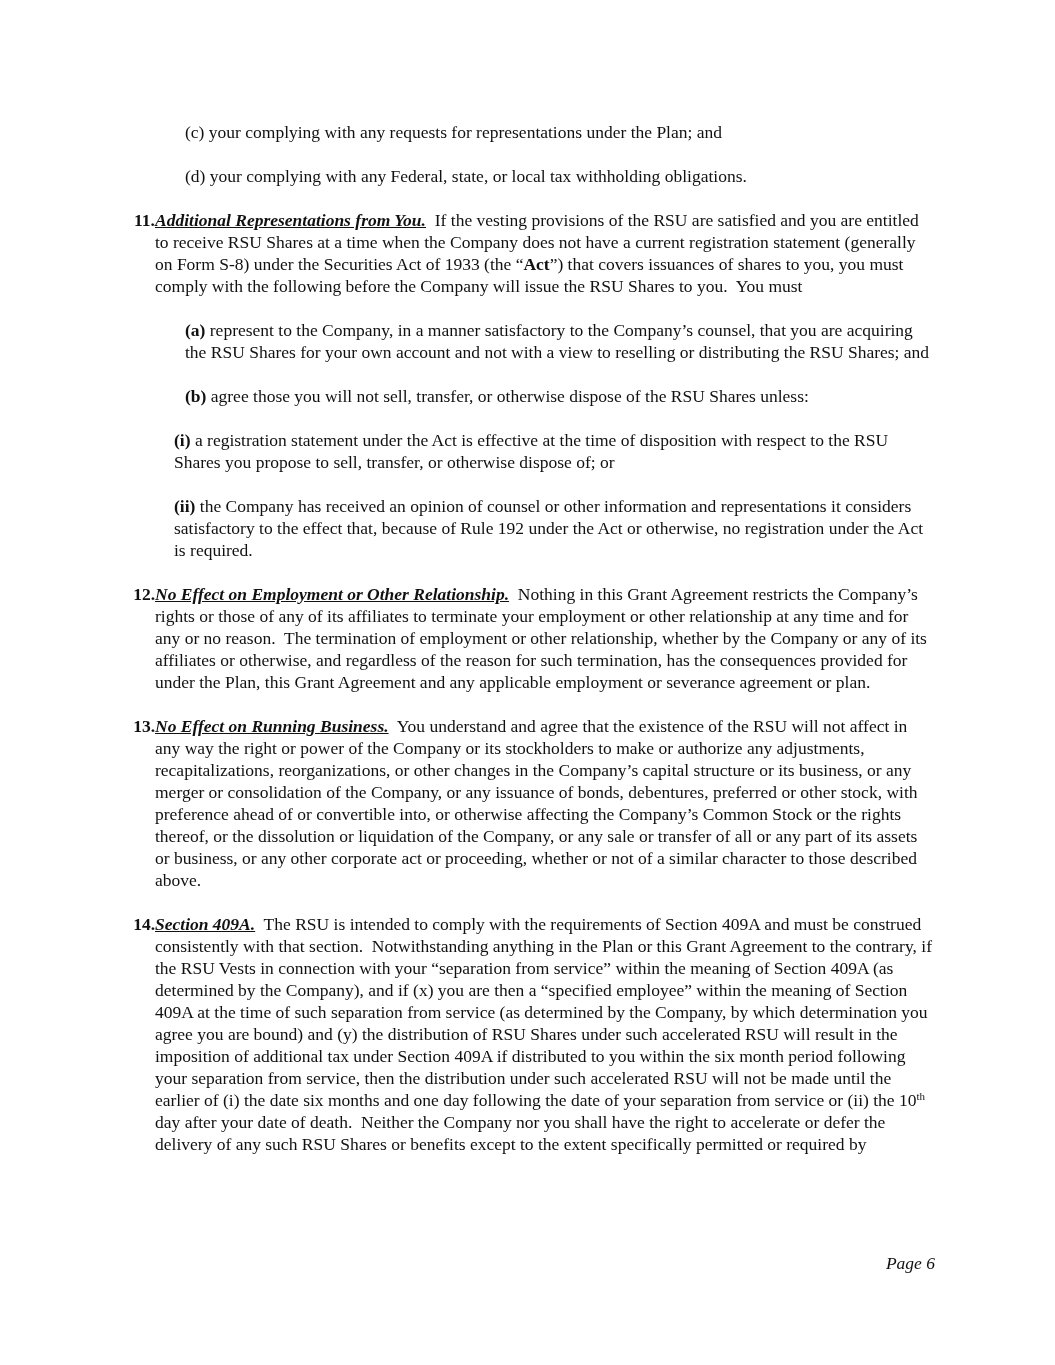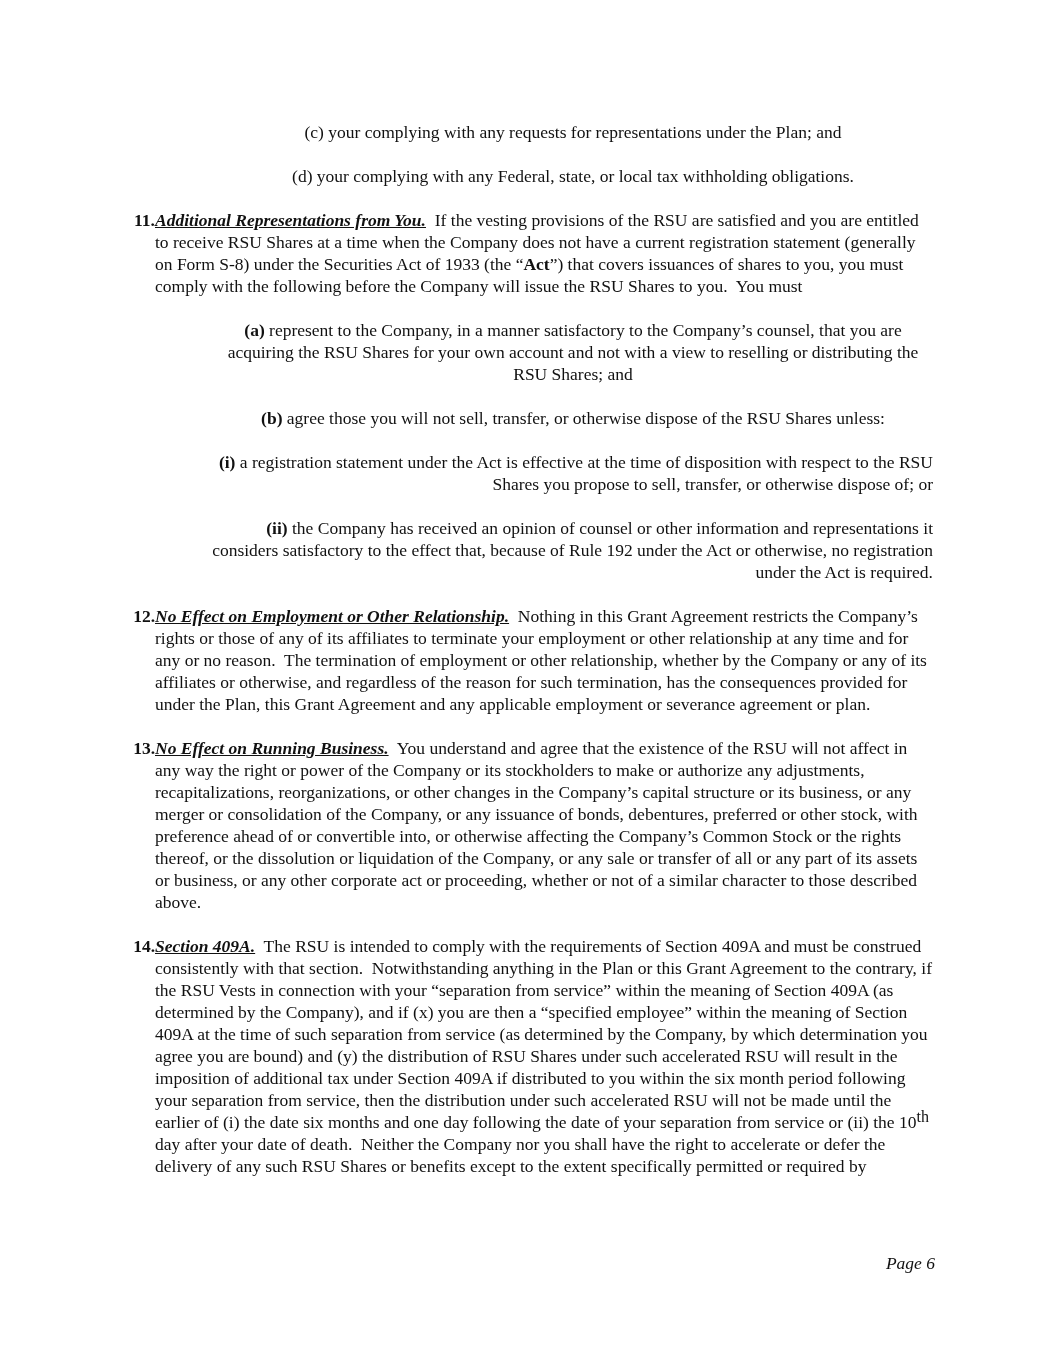--- a/index.html
+++ b/index.html
@@ -17,43 +17,43 @@
   .content {
     position: absolute;
     left: 123px;
     top: 121px;
     width: 810px;
   }
   .para {
     margin: 0 0 22px 0;
     white-space: pre-wrap;
   }
-  .indent-1 { margin-left: 90px; text-align: center; }
-  .indent-2 { margin-left: 82px; text-align: right; }
+  .indent-1 { margin-left: 62px; }
+  .indent-2 { margin-left: 51px; }
   .hang {
     padding-left: 32px;
     text-indent: -32px;
   }
   .num {
     display: inline-block;
     width: 32px;
     text-indent: 0;
     font-weight: bold;
     white-space: pre;
     text-align: right;
   }
   .hd {
     font-weight: bold;
     text-decoration: underline;
     font-style: italic;
   }
   .mk { font-weight: bold; }
   .act { font-weight: bold; }
   sup {
-    font-size: 16px;
+    font-size: 11px;
     line-height: 0;
     vertical-align: baseline;
     position: relative;
     top: -6px;
   }
   .footer {
     position: absolute;
     top: 1252px;
     right: 120px;
     text-align: right;

